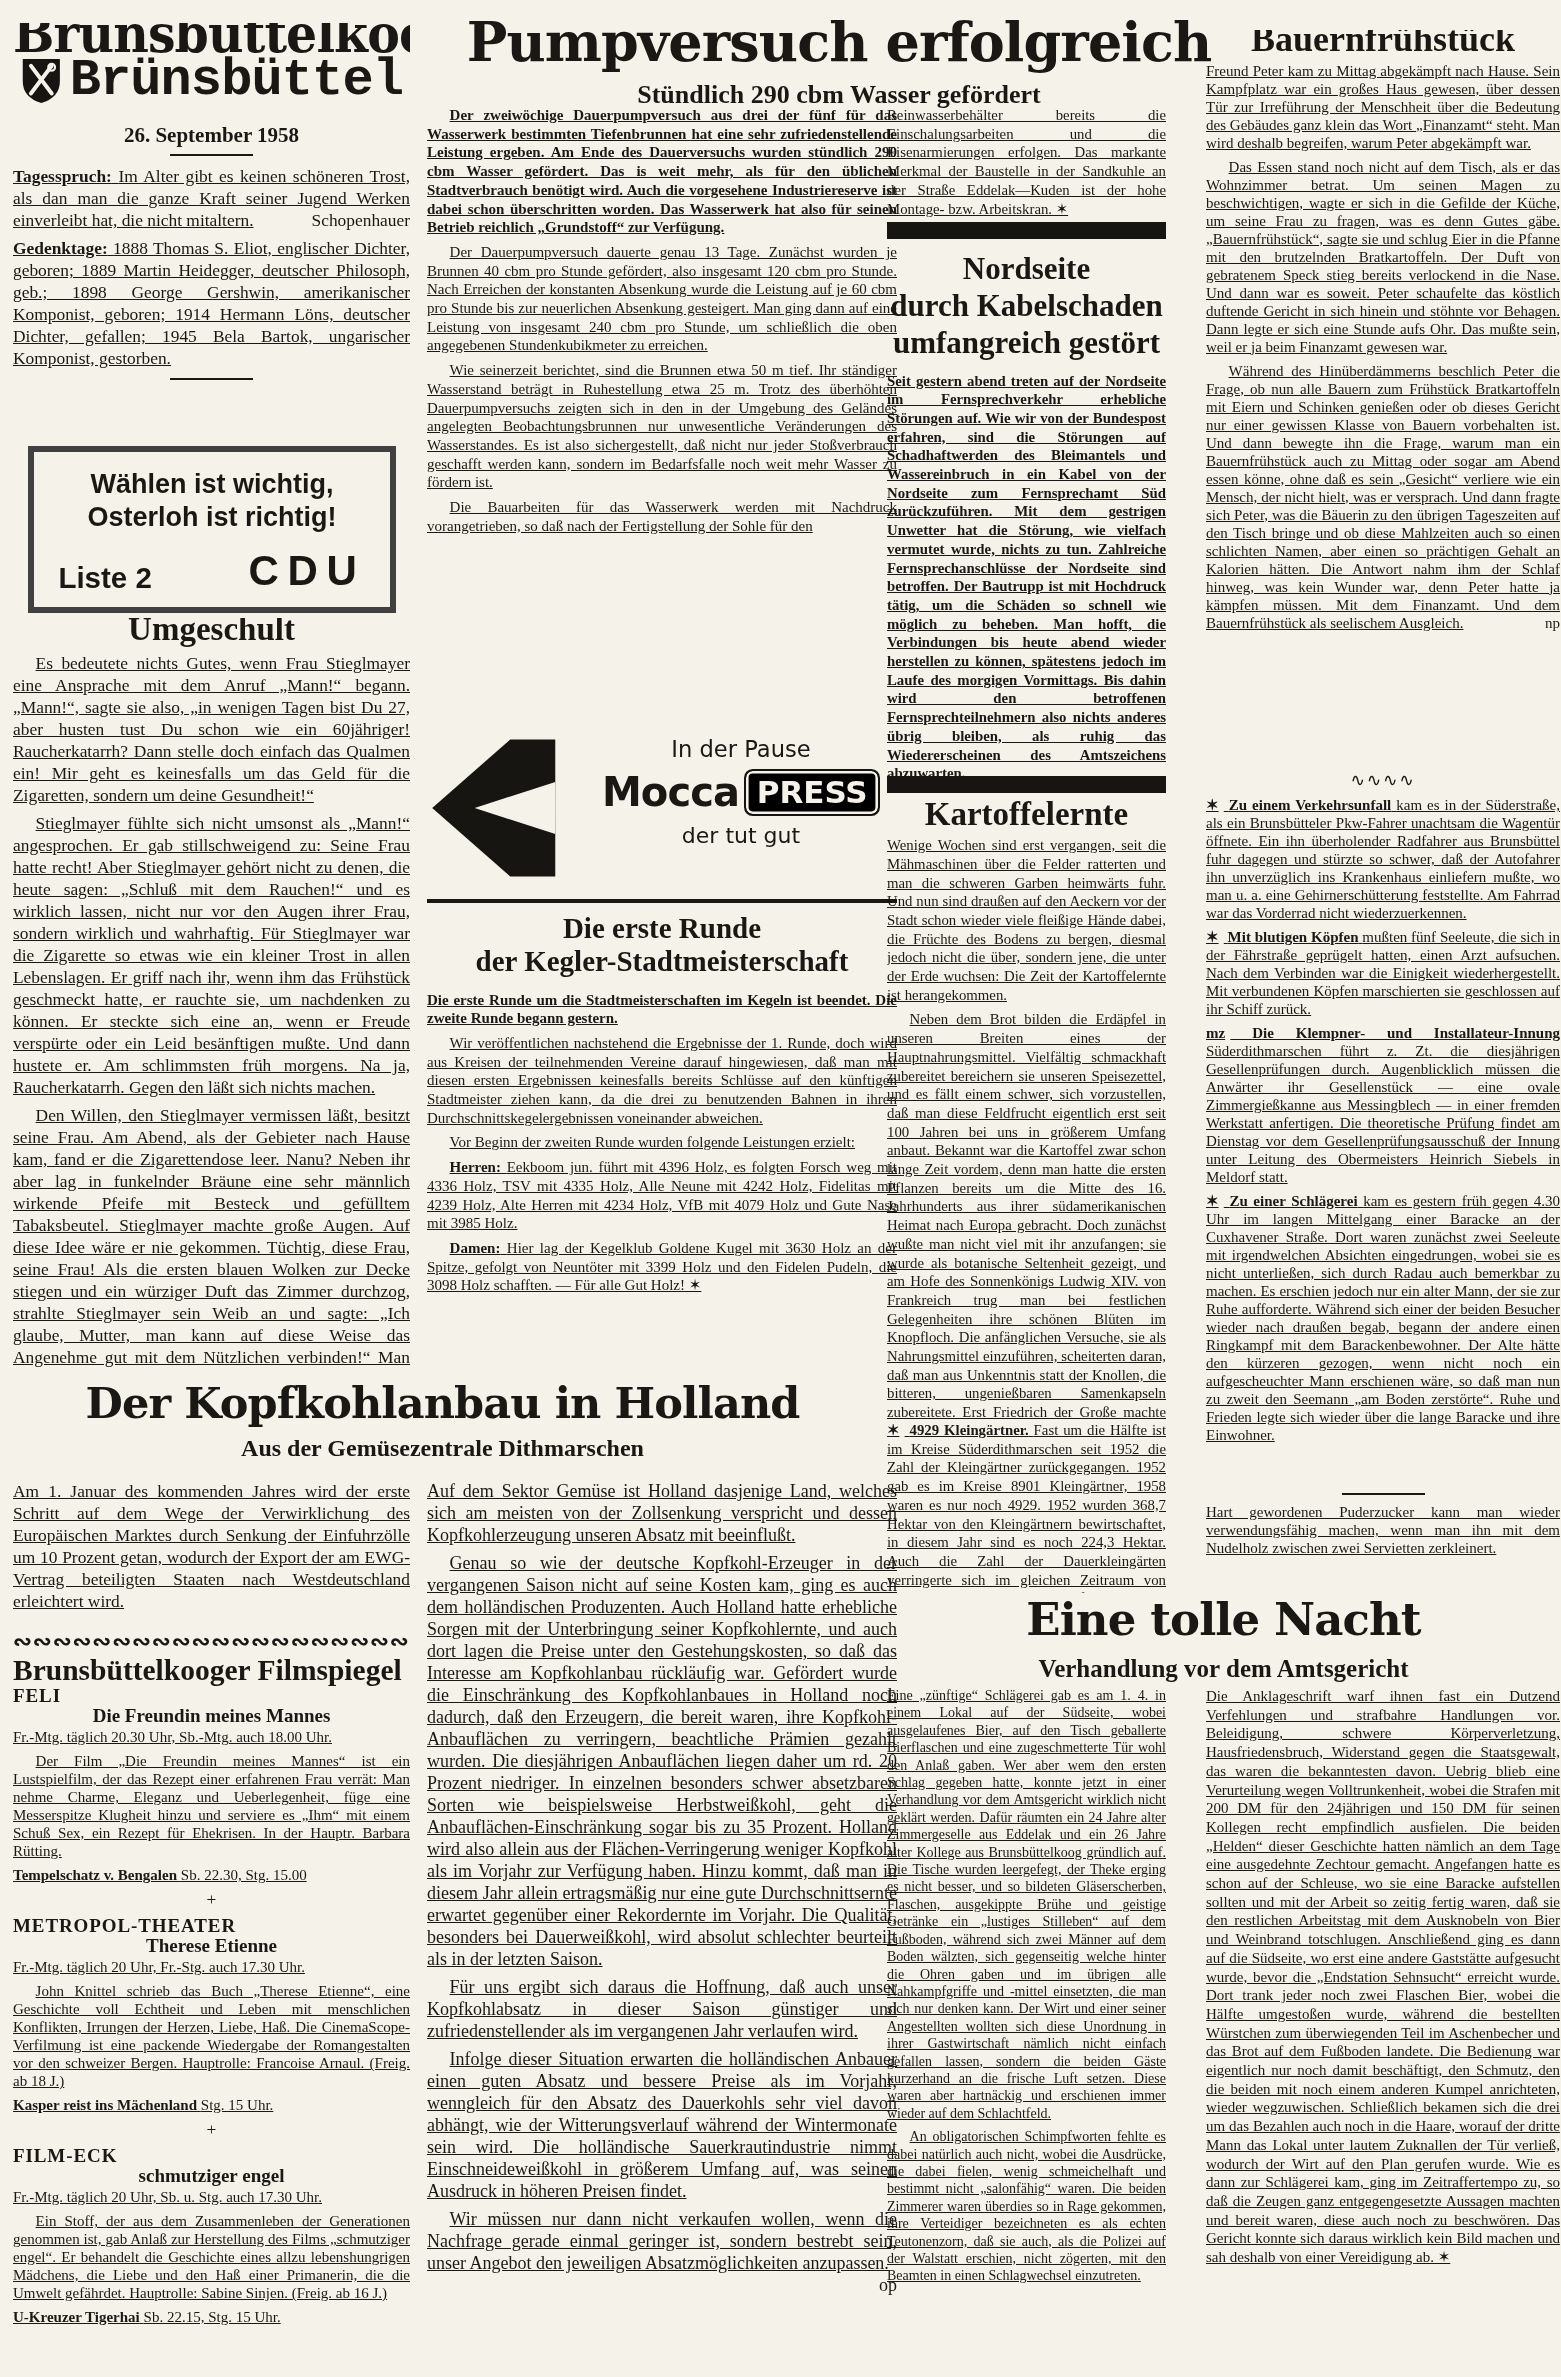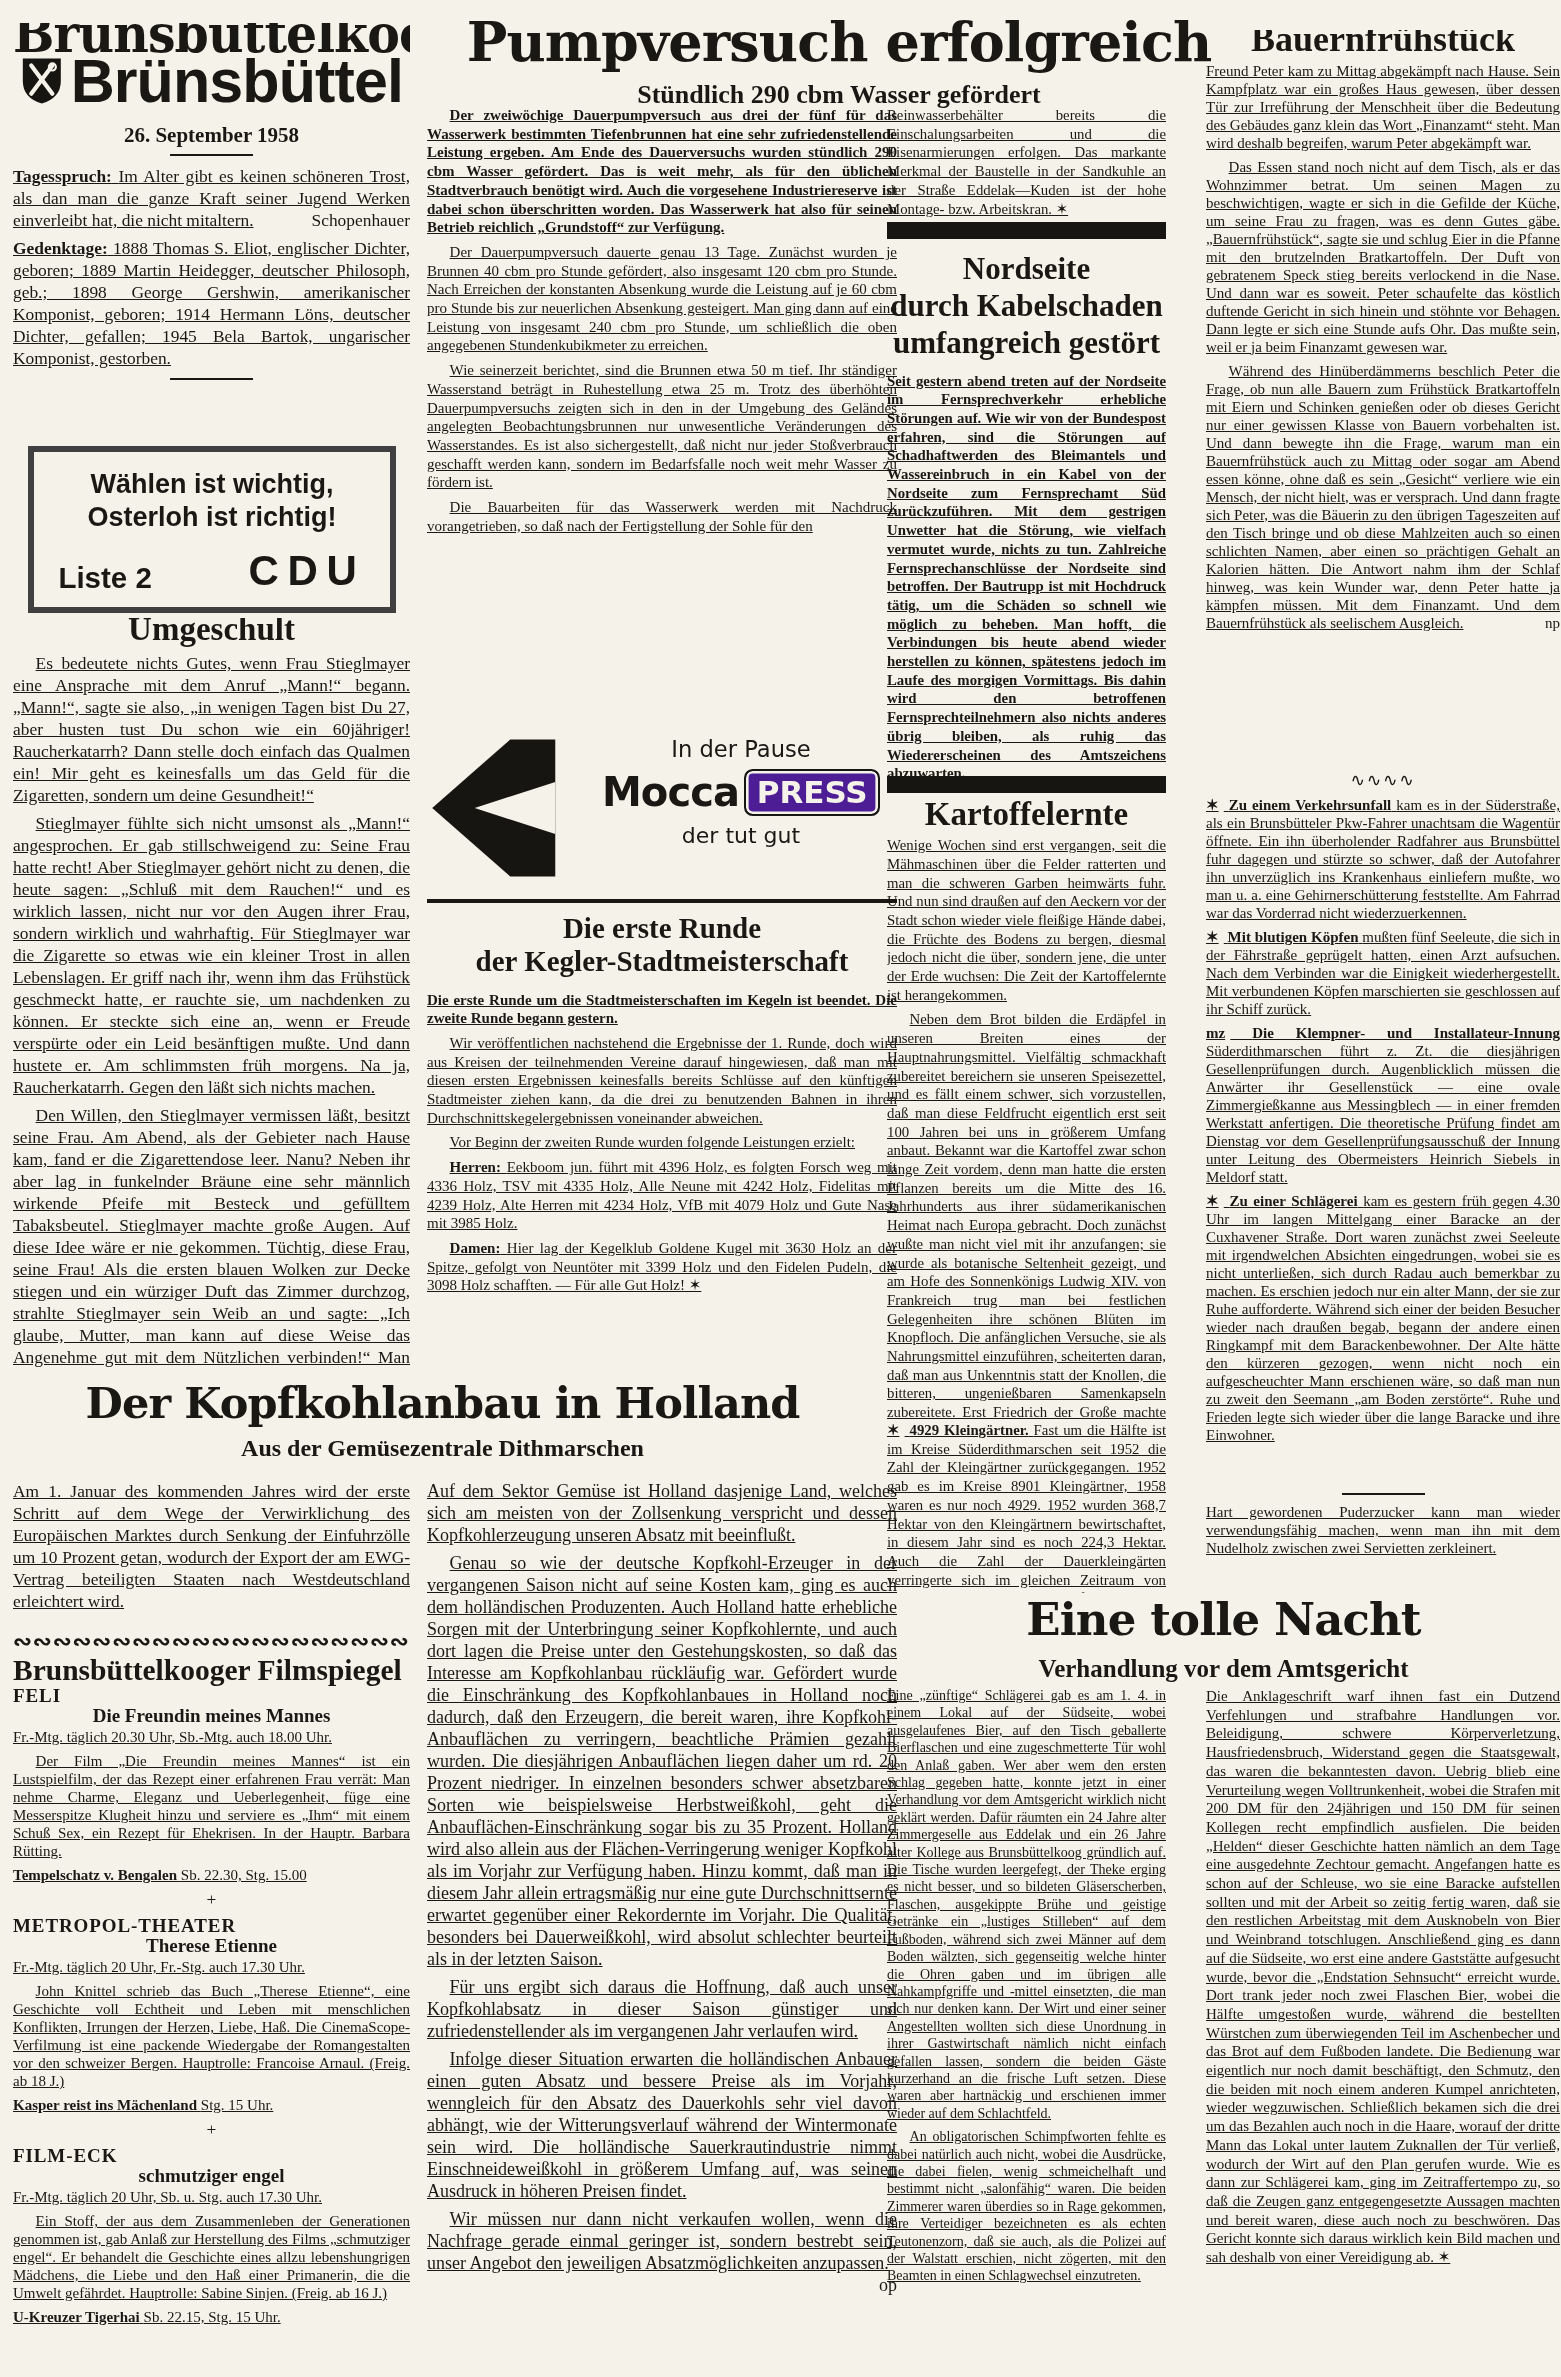--- a/index.html
+++ b/index.html
@@ -14,21 +14,21 @@
   .dash{width:83px;border-top:2.6px solid #1a1814;margin:8.7px auto;}
   .thick-rule{border-top:4.3px solid #1a1814;margin:5.2px 0 8.7px 0;}
   .black-bar{height:17.4px;background:#171512;margin:0 0 12px 0;}
   .wavy{text-align:center;font-size:17.4px;letter-spacing:1.7px;line-height:1;margin:7px 0;color:#1a1814;white-space:nowrap;}
   .chain{font-size:22.6px;font-weight:bold;letter-spacing:0.9px;}
 
   
   .mast1{font-family:"DejaVu Serif",serif;font-weight:bold;font-size:49px;letter-spacing:-0.9px;
          text-align:center;transform:scaleY(1.05);}
   .mast-row{display:flex;align-items:center;gap:7px;margin-top:5.2px;}
-  .mast2{font-family:Liberation Sans, sans-serif;font-weight:bold;font-size:61px;letter-spacing:-0.9px;white-space:nowrap;}
+  .mast2{font-family:Liberation Mono, monospace;font-weight:bold;font-size:52px;letter-spacing:-0.9px;white-space:nowrap;}
   .speed{flex:1;height:24px;background:repeating-linear-gradient(to bottom,#171512 0 5.2px,transparent 5.2px 11.3px);}
   .date{font-weight:bold;font-size:21px;margin-top:12px;}
   .bodytext{font-size:17.4px;line-height:22px;}
 
   
   .cdu{border:6px solid #404040;padding:15.6px 17.4px 12px 17.4px;font-family:"Liberation Sans",sans-serif;}
   .cdu .l1{font-weight:bold;font-size:27px;text-align:center;line-height:1.25;}
   .cdu .row{display:flex;justify-content:space-between;align-items:flex-end;margin-top:12px;padding:0 7px;}
   .cdu .liste{font-weight:bold;font-size:29.5px;}
   .cdu .party{font-weight:bold;font-size:42px;letter-spacing:8.7px;}
@@ -56,21 +56,21 @@
 
   
   .mocca{display:flex;align-items:stretch;gap:28px;}
   .mocca-flag{position:relative;width:130px;flex:0 0 130px;}
   .mocca-flag svg{display:block;}
   .mocca-code{position:absolute;left:3.5px;top:56px;color:#f5f2e9;font-size:13px;transform:rotate(-90deg);transform-origin:left top;font-family:"Liberation Sans",sans-serif;}
   .mocca-right{flex:1;text-align:center;font-family:"DejaVu Sans",sans-serif;}
   .mocca-top{font-size:22.6px;margin-top:1.7px;}
   .mocca-brandrow{display:flex;align-items:center;justify-content:center;gap:5.2px;margin:7px 0;}
   .mocca-word1{font-weight:bold;font-size:40px;letter-spacing:-0.9px;}
-  .mocca-word2{font-weight:bold;font-size:31px;color:#f5f2e9;background:#4c1d95;border:2.6px solid #171512;
+  .mocca-word2{font-weight:bold;font-size:31px;color:#f5f2e9;background:#000000;border:2.6px solid #171512;
                box-shadow:0 0 0 2.6px #f5f2e9 inset;padding:3.5px 10.4px;border-radius:8.7px;}
   .mocca-bottom{font-size:22px;}
   .brief-marker{font-weight:bold;padding-right:5.2px;}
 </style>
 </head>
 <body>
 
 <div class="page">
 
   <section class="abs bodytext" style="left:13px;top:22.6px;width:397px;">

